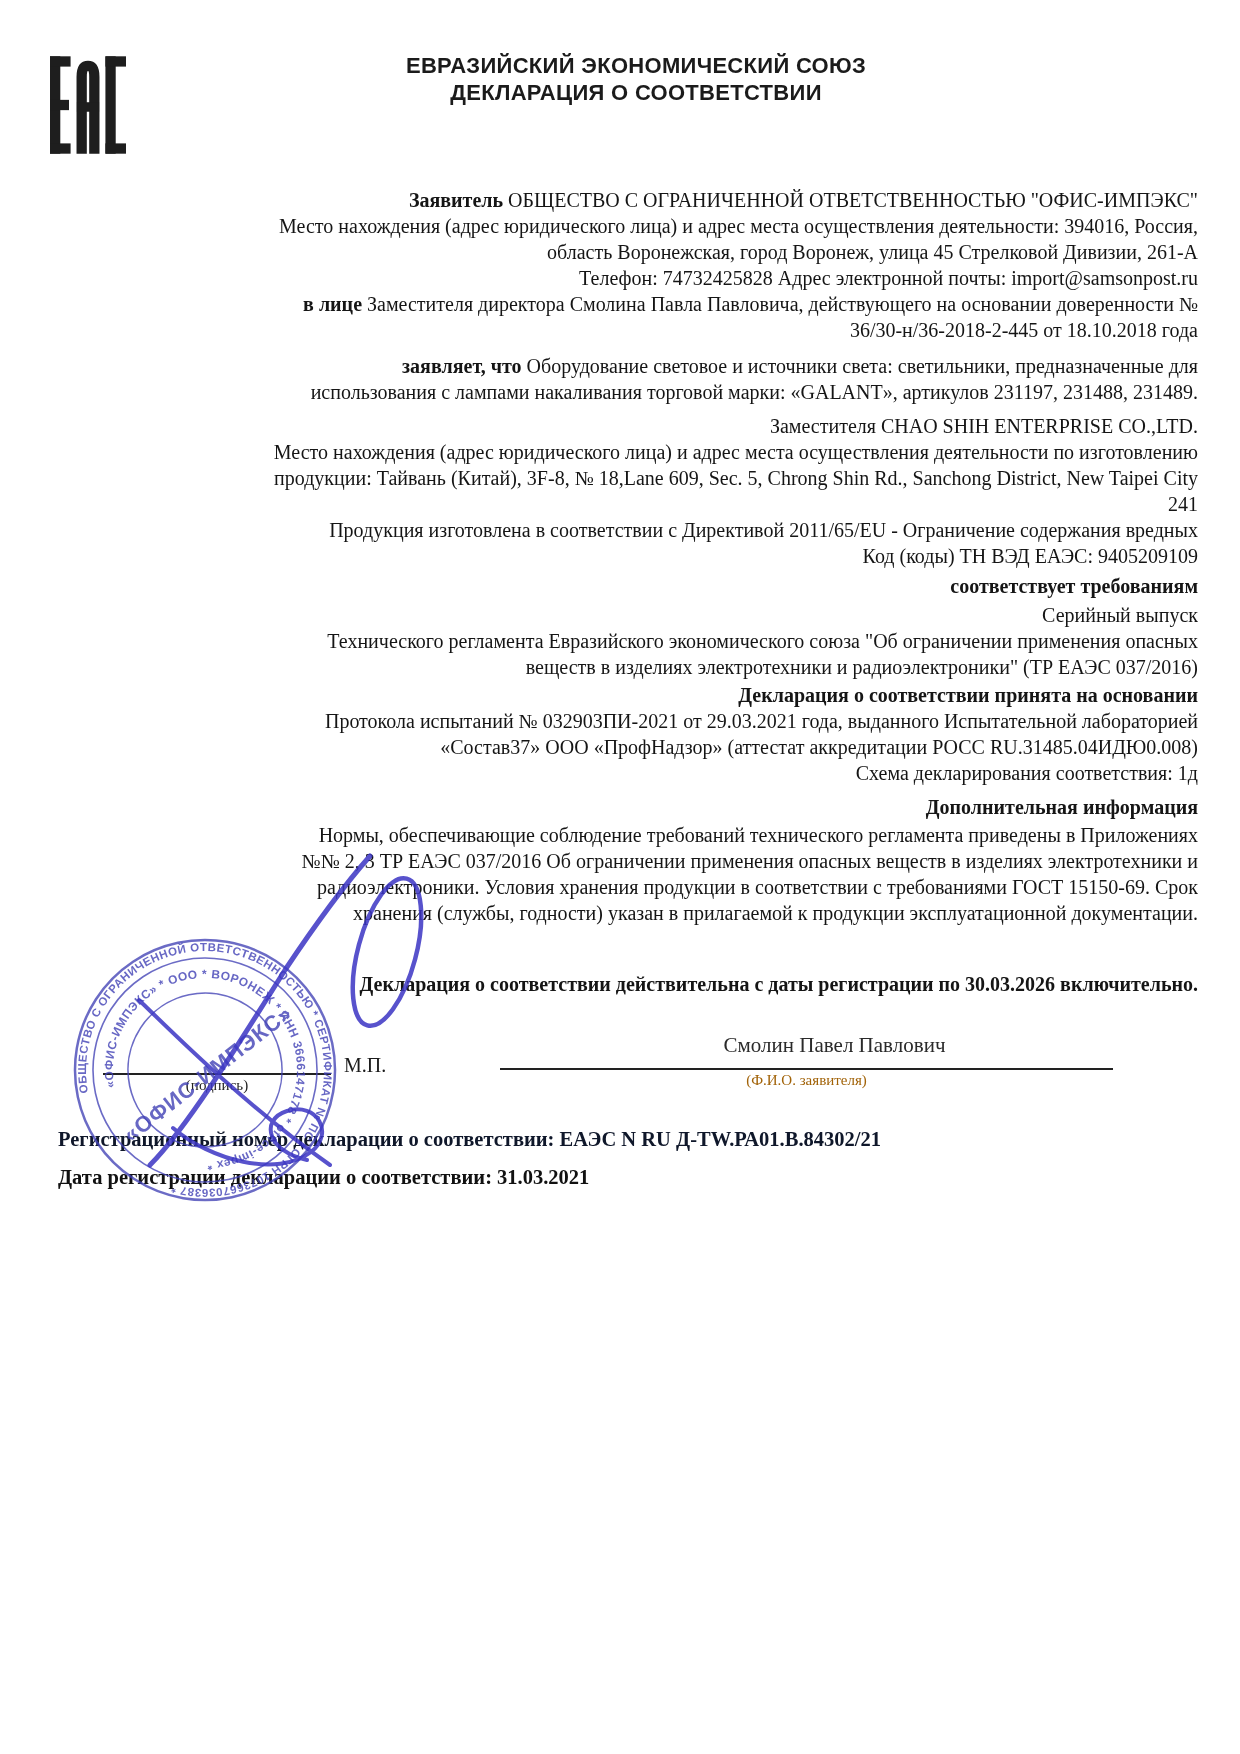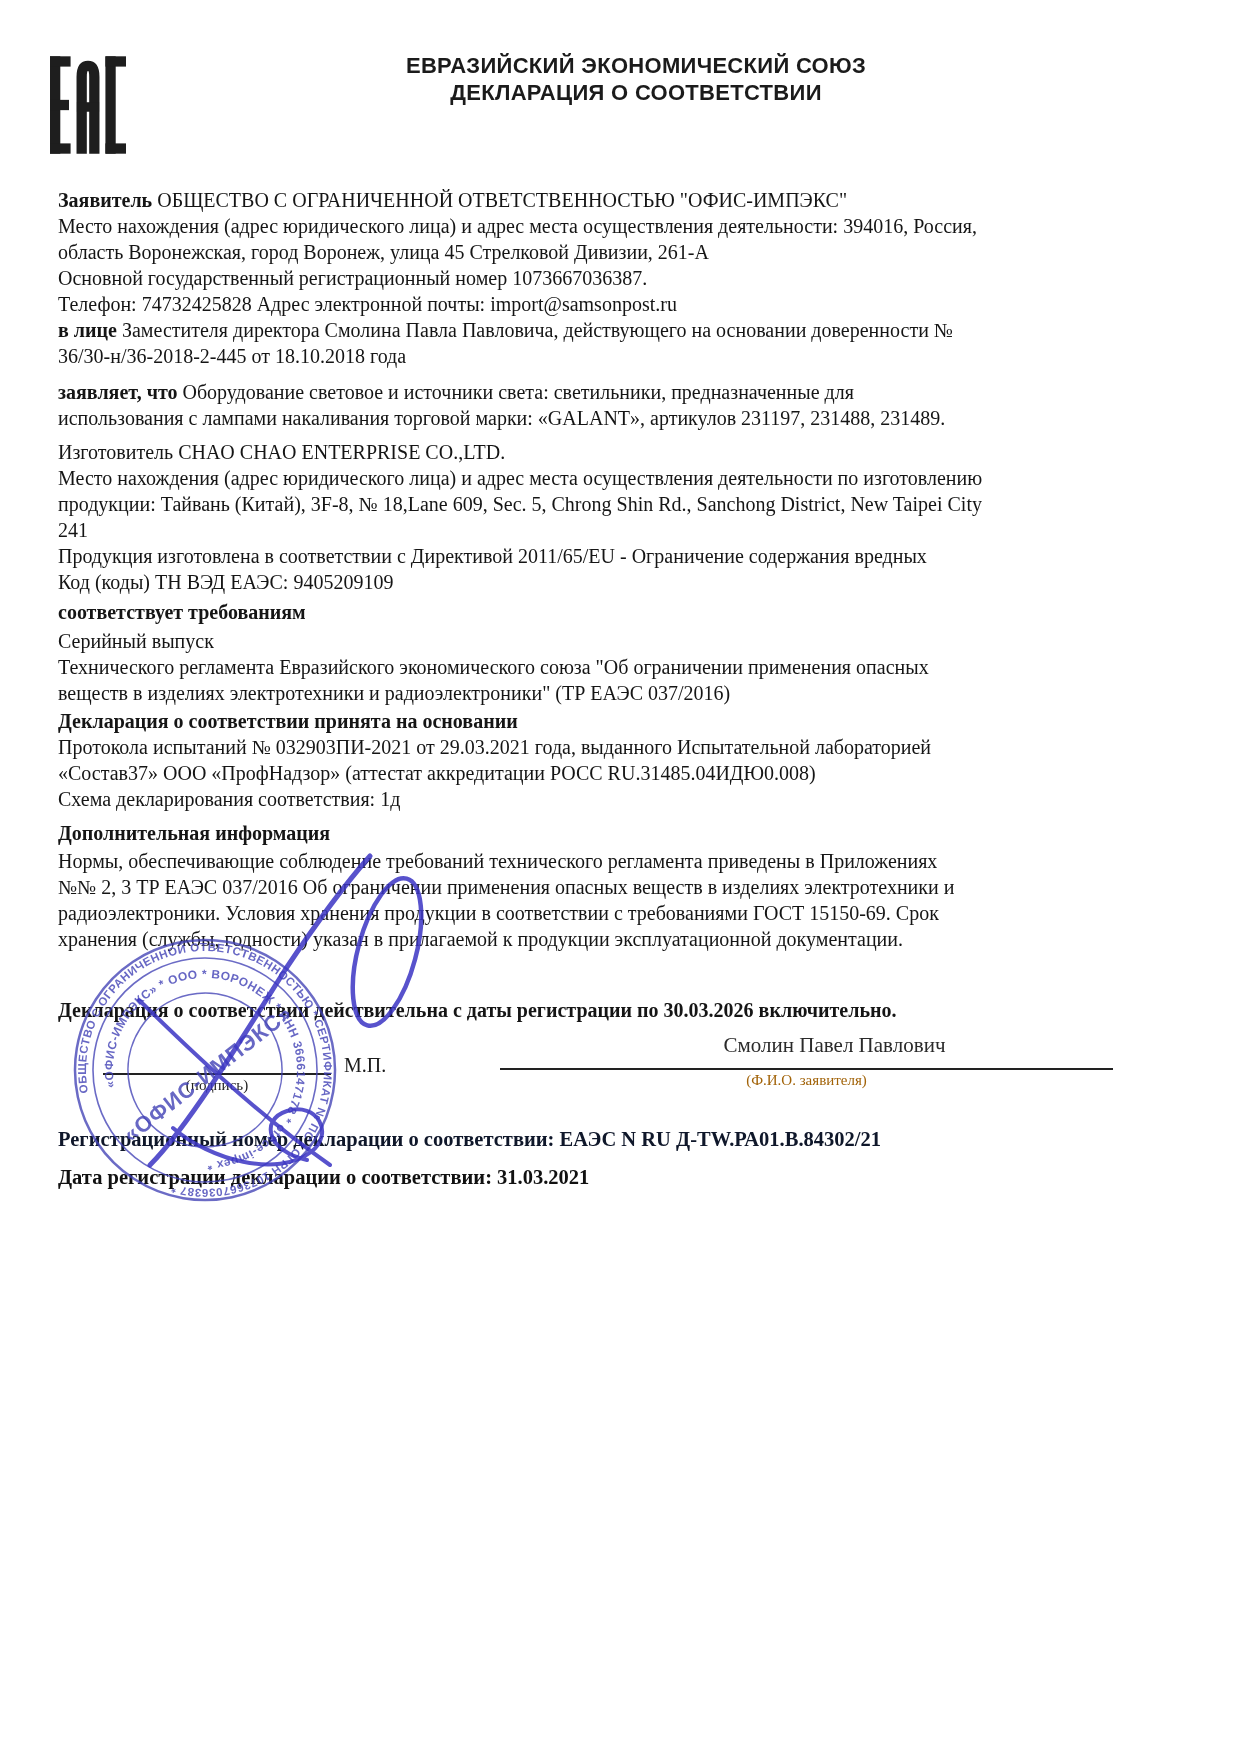--- a/index.html
+++ b/index.html
@@ -9,21 +9,21 @@
   }
   
   .eac-logo{position:absolute;left:50px;top:56px;width:76px;height:98px;}
   
   .title-block{
     position:absolute;left:16px;top:52px;width:100%;text-align:center;
     font-family:"Liberation Sans", sans-serif;font-weight:bold;
     font-size:22px;line-height:27px;letter-spacing:.3px;color:#1b1b1b;
   }
   
-  .textcol{position:absolute;left:58px;top:187px;width:1140px;font-size:20px;line-height:26px;}
+  .textcol{position:absolute;left:58px;top:187px;width:1140px;font-size:20px;line-height:26px;text-align:right;}
   .tline{white-space:nowrap;}
   .b{font-weight:bold;}
   .g2{margin-top:2px}.g3{margin-top:3px}.g4{margin-top:4px}
   .g8{margin-top:8px}.g10{margin-top:10px}.g45{margin-top:45px}
   
   .sig-left-line{position:absolute;left:103px;top:1073px;width:228px;border-top:2px solid #222;}
   .sig-left-caption{position:absolute;left:103px;top:1077px;width:228px;text-align:center;font-size:15px;color:#222;}
   .mp{position:absolute;left:344px;top:1054px;font-size:20px;color:#1b1b1b;}
   .fio-name{position:absolute;left:528px;top:1033px;width:613px;text-align:center;font-size:21px;color:#2a2a2a;}
   .sig-right-line{position:absolute;left:500px;top:1068px;width:613px;border-top:2px solid #222;}
@@ -60,28 +60,27 @@
 
   <div class="title-block">
     <div>ЕВРАЗИЙСКИЙ ЭКОНОМИЧЕСКИЙ СОЮЗ</div>
     <div>ДЕКЛАРАЦИЯ О СООТВЕТСТВИИ</div>
   </div>
 
   <div class="textcol">
     <div class="tline"><b class="b">Заявитель</b> <span>ОБЩЕСТВО С ОГРАНИЧЕННОЙ ОТВЕТСТВЕННОСТЬЮ "ОФИС-ИМПЭКС"</span></div>
     <div class="tline">Место нахождения (адрес юридического лица) и адрес места осуществления деятельности: 394016, Россия,</div>
     <div class="tline">область Воронежская, город Воронеж, улица 45 Стрелковой Дивизии, 261-А</div>
-    <div class="tline">Основной государственный регистрационный номер 1073667036387.</div>
     <div class="tline">Телефон: 74732425828 Адрес электронной почты: import@samsonpost.ru</div>
     <div class="tline"><b class="b">в лице</b> <span>Заместителя директора Смолина Павла Павловича, действующего на основании доверенности №</span></div>
     <div class="tline">36/30-н/36-2018-2-445 от 18.10.2018 года</div>
 
     <div class="tline g10"><b class="b">заявляет, что</b> <span>Оборудование световое и источники света: светильники, предназначенные для</span></div>
     <div class="tline">использования с лампами накаливания торговой марки: «GALANT», артикулов 231197, 231488, 231489.</div>
-    <div class="tline g8">Изготовитель CHAO CHAO ENTERPRISE CO.,LTD.</div>
+    <div class="tline g8">Заместителя CHAO SHIH ENTERPRISE CO.,LTD.</div>
     <div class="tline">Место нахождения (адрес юридического лица) и адрес места осуществления деятельности по изготовлению</div>
     <div class="tline">продукции: Тайвань (Китай), 3F-8, № 18,Lane 609, Sec. 5, Chrong Shin Rd., Sanchong District, New Taipei City</div>
     <div class="tline">241</div>
     <div class="tline">Продукция изготовлена в соответствии с Директивой 2011/65/EU - Ограничение содержания вредных</div>
     <div class="tline">Код (коды) ТН ВЭД ЕАЭС: 9405209109</div>
     <div class="tline b g4">соответствует требованиям</div>
 
     <div class="tline g3">Серийный выпуск</div>
     <div class="tline">Технического регламента Евразийского экономического союза "Об ограничении применения опасных</div>
     <div class="tline">веществ в изделиях электротехники и радиоэлектроники" (ТР ЕАЭС 037/2016)</div>

